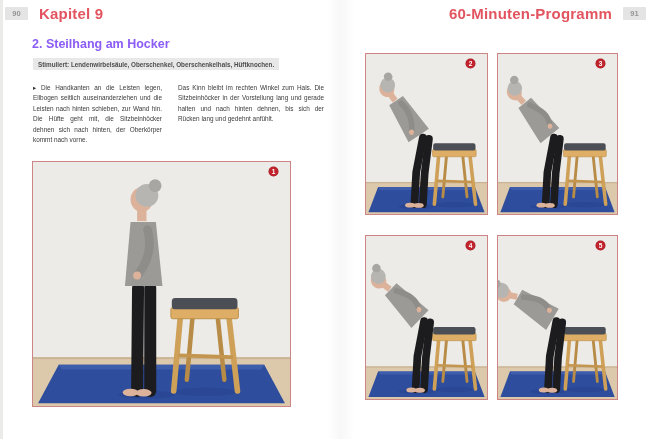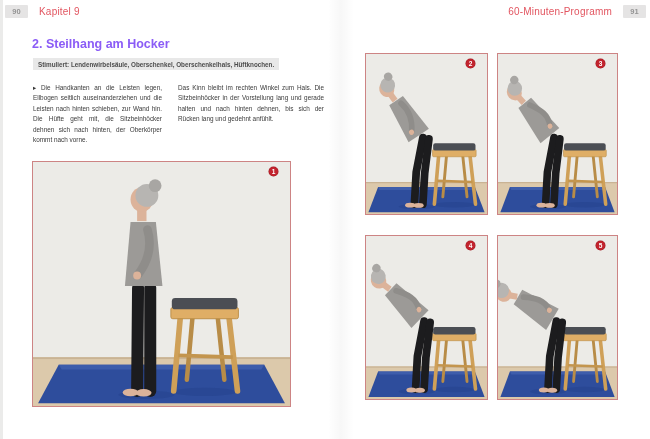--- a/index.html
+++ b/index.html
@@ -9,21 +9,21 @@
   .gutter{position:absolute;left:328px;top:0;width:26px;height:100%;
     background:linear-gradient(90deg,rgba(0,0,0,0) 0%,rgba(0,0,0,0.03) 50%,rgba(0,0,0,0) 100%);}
 
   
   .hdr{position:absolute;top:5px;display:flex;align-items:center;gap:11px;}
   .hdr-left{left:5px;}
   .hdr-right{right:4px;}
   .pagenum{width:23px;height:13px;background:#e5e4e4;border-radius:1px;
     display:flex;align-items:center;justify-content:center;
     font-size:7.5px;color:#959595;font-weight:bold;}
-  .chapter{font-size:10px;font-weight:normal;color:#e25560;letter-spacing:.2px;}
+  .chapter{font-size:15px;font-weight:bold;color:#e25560;letter-spacing:.2px;}
 
   
   .title{position:absolute;left:32px;top:37px;font-size:12.5px;font-weight:bold;color:#8b5cf6;}
   .infobar{position:absolute;left:33px;top:58px;background:#e8e8e8;padding:3px 5px 2px 5px;
     font-size:6.3px;font-weight:bold;color:#4c4c4c;white-space:nowrap;}
   .cols{position:absolute;left:33px;top:83px;display:flex;gap:16px;}
   .col1{width:129px;}
   .col2{width:146px;}
   .cols p{margin:0;font-size:6.4px;line-height:1.62;color:#3a3a3a;text-align:justify;}
 

